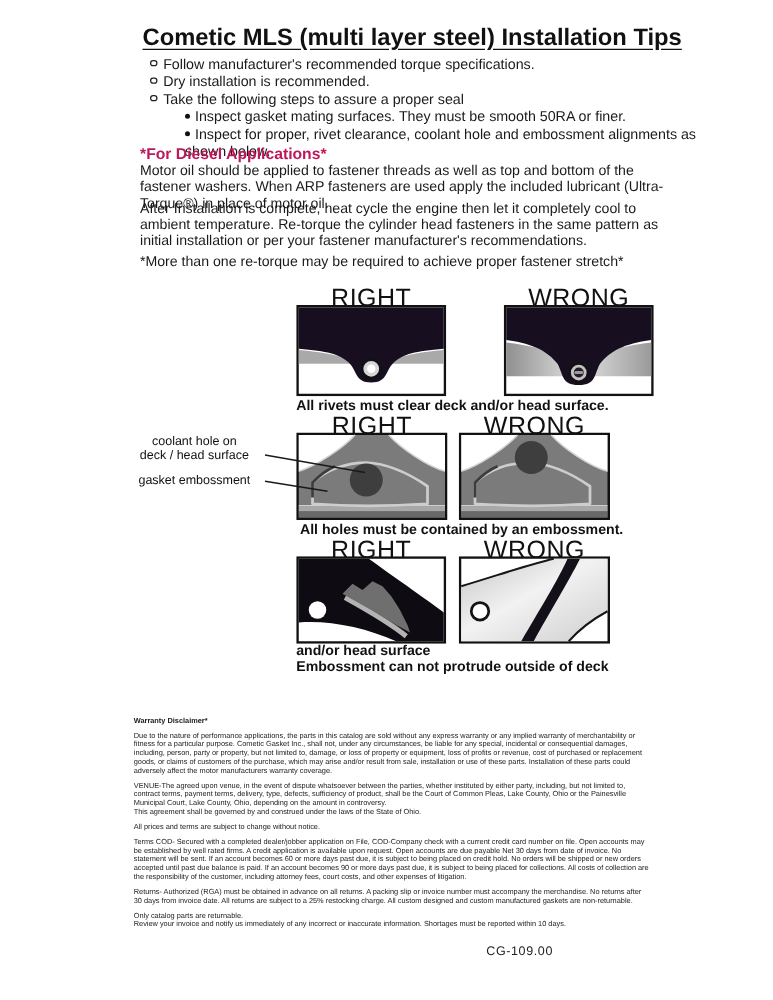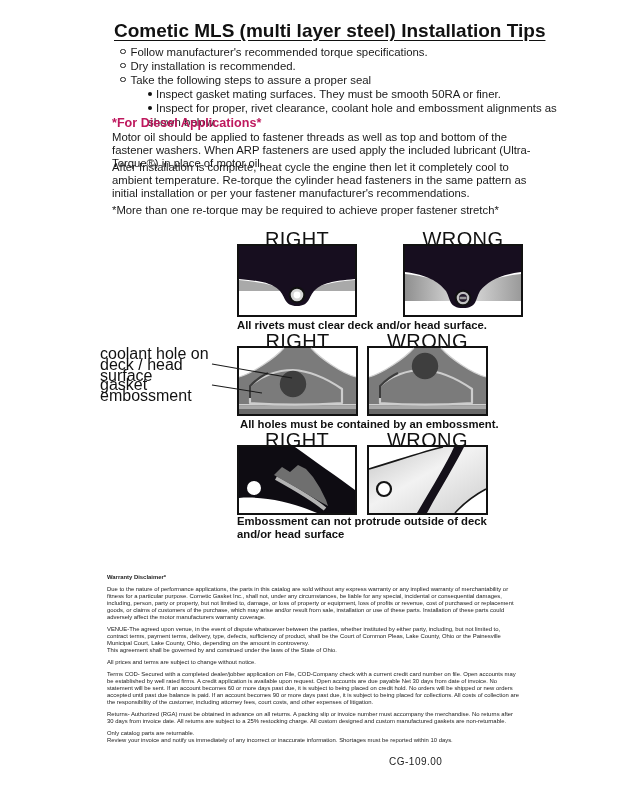--- a/index.html
+++ b/index.html
@@ -19,21 +19,21 @@
   }
   .subbullet { padding-left:28px; }
   .subbullet::before {
     content:""; display:inline-block; width:4px; height:4px; background:#111;
     border-radius:50%; margin-right:4px; vertical-align:2px;
   }
   .sec-heading { left:112px; top:116px; font-size:12.6px; font-weight:bold; color:#be185d; }
   .para { left:112px; width:428px; font-size:11.3px; line-height:13px; }
   .dg-label { font-size:20px; letter-spacing:0.4px; color:#111; text-align:center; width:120px; }
   .dg-caption { font-size:11.3px; font-weight:bold; color:#111; line-height:12.8px; }
-  .callout { font-size:16px; line-height:11.2px; text-align:left; color:#111; }
+  .callout { font-size:10px; line-height:11.2px; text-align:center; color:#111; }
   .warranty { left:107px; top:574px; width:414px; font-size:5.9px; line-height:7px; color:#222; }
   .warranty .w-head { font-weight:bold; margin-bottom:5px; }
   .warranty .w-par { margin-bottom:5px; }
   .footer-code { left:389px; top:756px; font-size:10px; letter-spacing:0.5px; color:#222; }
   svg { display:block; }
 </style>
 </head>
 <body>
 
 <div class="page">
@@ -148,22 +148,22 @@
     </defs>
     <rect x="1" y="1" width="119" height="68" fill="#ffffff" stroke="#111" stroke-width="2"></rect>
     <path d="M2,24 C32,15 58,6 76,2 L119,2 L119,44 C106,51 96,59 88,68 L2,68 Z" fill="url(#g3)"></path>
     <path d="M2,24 C32,15 58,6 76,2" fill="none" stroke="#161616" stroke-width="1.6"></path>
     <path d="M88,68 C96,59 106,51 119,44" fill="none" stroke="#161616" stroke-width="1.6"></path>
     <path d="M97,2 C88,20 72,46 60,68 L50,68 C64,44 80,18 87,2 Z" fill="#141019"></path>
     <circle cx="17" cy="44" r="7" fill="#ffffff" stroke="#141414" stroke-width="2.2"></circle>
   </svg>
 
   <div class="abs dg-caption" style="left:237px; top:515px; width:280px;">
+    <div>and/or head surface</div>
     <div>Embossment can not protrude outside of deck</div>
-    <div>and/or head surface</div>
   </div>
 
   <div class="abs warranty">
     <div class="w-head">Warranty Disclaimer*</div>
     <div class="w-par">Due to the nature of performance applications, the parts in this catalog are sold without any express warranty or any implied warranty of merchantability or fitness for a particular purpose.  Cometic Gasket Inc., shall not, under any circumstances, be liable for any special, incidental or consequential damages, including, person, party or property, but not limited to, damage, or loss of property or equipment, loss of profits or revenue, cost of purchased or replacement goods, or claims of customers of the purchase, which may arise and/or result from sale, installation or use of these parts.  Installation of these parts could adversely affect the motor manufacturers warranty coverage.</div>
     <div>VENUE-The agreed upon venue, in the event of dispute whatsoever between the parties, whether instituted by either party, including, but not limited to, contract terms, payment terms, delivery, type, defects, sufficiency of product, shall be the Court of Common Pleas, Lake County, Ohio or the Painesville Municipal Court, Lake County, Ohio, depending on the amount in controversy.</div>
     <div class="w-par">This agreement shall be governed by and construed under the laws of the State of Ohio.</div>
     <div class="w-par">All prices and terms are subject to change without notice.</div>
     <div class="w-par">Terms COD- Secured with a completed dealer/jobber application on File, COD-Company check with a current credit card number on file.  Open accounts may be established by well rated firms.  A credit application is available upon request.  Open accounts are due payable Net 30 days from date of invoice.  No statement will be sent.  If an account becomes 60 or more days past due, it is subject to being placed on credit hold.  No orders will be shipped or new orders accepted until past due balance is paid.  If an account becomes 90 or more days past due, it is subject to being placed for collections.  All costs of collection are the responsibility of the customer, including attorney fees, court costs, and other expenses of litigation.</div>
     <div class="w-par">Returns- Authorized (RGA) must be obtained in advance on all returns.  A packing slip or invoice number must accompany the merchandise.  No returns after 30 days from invoice date.  All returns are subject to a 25% restocking charge.  All custom designed and custom manufactured gaskets are non-returnable.</div>

